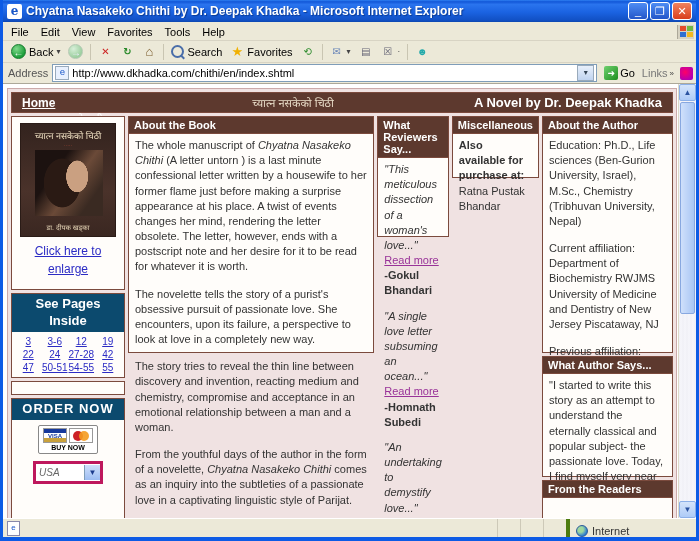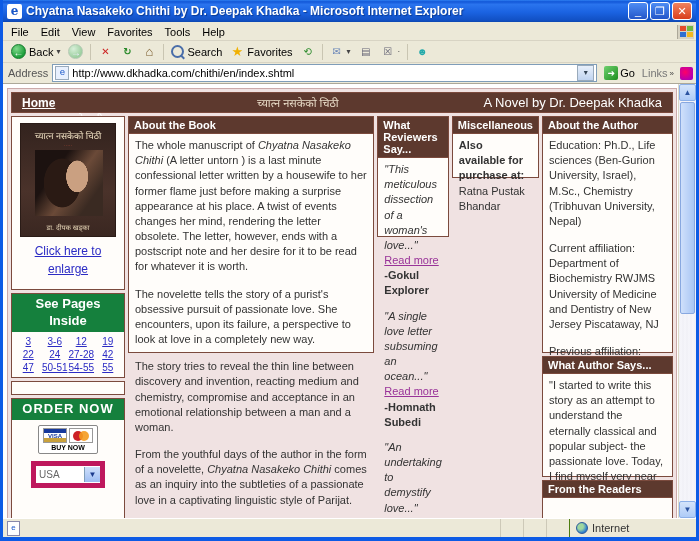--- a/index.html
+++ b/index.html
@@ -43,21 +43,21 @@
   
   .viewport{flex:1;display:flex;background:#fff;overflow:hidden;position:relative;}
   .pagearea{flex:1;overflow:hidden;padding:4px 1px 0 4px;}
   .content{background:#f0e2e2;border:1px solid #caa;padding:3px;box-sizing:border-box;min-height:435px;}
   
   .pagehead{background:#5d392e;border:1px solid #7b4a3d;color:#fff;height:21px;display:flex;align-items:center;padding:0 10px;margin-bottom:3px;box-sizing:border-box;}
   .pagehead a{color:#fff;}
   .ph-home{font-weight:bold;font-size:12px;text-decoration:underline;}
   .ph-nep{font-size:11px;text-decoration:underline;margin-left:22px;margin-top:31px;}
   .ph-center{flex:1;text-align:center;font-size:11px;color:#e9dcc8;}
-  .ph-right{font-weight:normal;font-size:13px;}
+  .ph-right{font-weight:bold;font-size:13px;}
   
   .cols{display:flex;gap:3px;align-items:flex-start;}
   .col-left{width:114px;flex:0 0 auto;display:flex;flex-direction:column;gap:3px;}
   .col-mid{flex:1;display:flex;flex-direction:row;gap:3px;}
   .col-right{width:131px;flex:0 0 auto;display:flex;flex-direction:column;gap:3px;}
   .box{border:1px solid #7b4a3d;background:#fffdfa;box-sizing:border-box;}
   .sec-head{background:#5d392e;color:#fff;font-weight:bold;font-size:11px;padding:2px 5px;border-bottom:1px solid #7b4a3d;}
   .sec-body{padding:4px 6px;font-size:11px;color:#333;line-height:1.38;}
   .sec-body p{margin:0 0 12px 0;}
   .sec-body p:last-child{margin-bottom:0;}
@@ -70,47 +70,47 @@
   .coverbox{padding:6px 7px;text-align:center;}
   .cover{width:96px;height:114px;margin:0 auto;background:linear-gradient(180deg,#33231e,#4a322a 60%,#3a2721);position:relative;border:1px solid #2a1b16;box-sizing:border-box;}
   .cover .ctitle{color:#f2e3c4;font-size:9px;padding-top:5px;}
   .cover .csub{color:#c04c3a;font-size:5px;}
   .cover .face{position:absolute;left:14px;top:26px;width:68px;height:66px;background:
     radial-gradient(ellipse 18px 26px at 62% 40%,#caa081 60%,transparent 62%),
     radial-gradient(ellipse 30px 40px at 40% 50%,#2a1a14 60%,transparent 62%),
     linear-gradient(125deg,#1c1210 30%,#6b4a38 55%,#3a2a22 80%);}
   .cover .cauthor{position:absolute;bottom:4px;width:100%;text-align:center;color:#e8d7b8;font-size:7px;}
   .enlarge{padding:5px 2px;text-align:center;font-size:12px;line-height:1.5;}
-  .subhead{background:#15803d;color:#fff;font-weight:bold;font-size:13px;text-align:center;padding:2px 0;line-height:1.3;}
+  .subhead{background:#0c4a6e;color:#fff;font-weight:bold;font-size:13px;text-align:center;padding:2px 0;line-height:1.3;}
   .pagesgrid{padding:4px 3px;display:grid;grid-template-columns:repeat(4,1fr);row-gap:2px;text-align:center;font-size:10px;}
   .emptycell{height:14px;}
   .ordertitle{letter-spacing:1px;font-size:13px;}
   .buywrap{padding:5px 0;text-align:center;}
   .buybtn{display:inline-block;background:#fff;border:1px solid #888;border-radius:2px;padding:2px 4px;}
   .cards{display:flex;gap:2px;justify-content:center;}
   .visa{width:24px;height:15px;background:linear-gradient(180deg,#16399b 33%,#fff 33%,#fff 66%,#c9a13b 66%);color:#16399b;font-size:6px;font-weight:bold;line-height:15px;text-align:center;border:1px solid #999;box-sizing:border-box;}
   .mc{width:24px;height:15px;background:#fff;border:1px solid #999;position:relative;box-sizing:border-box;}
   .mc:before{content:"";position:absolute;width:10px;height:10px;border-radius:50%;background:#cc2127;left:3px;top:2px;}
   .mc:after{content:"";position:absolute;width:10px;height:10px;border-radius:50%;background:#f49b20;right:3px;top:2px;opacity:.9;}
   .buylbl{font-size:7px;font-weight:bold;margin-top:1px;}
   .selwrap{padding:2px 0 4px 0;text-align:center;}
-  .xpselect{display:inline-flex;width:64px;height:17px;border:5px solid #be185d;background:#fff;align-items:center;font-size:10px;color:#666;}
+  .xpselect{display:inline-flex;width:64px;height:17px;border:3px solid #be185d;background:#fff;align-items:center;font-size:10px;color:#666;font-style:italic;}
   .xpselect .val{flex:1;text-align:left;padding-left:3px;}
   .xpselect .arrow{width:15px;height:15px;background:linear-gradient(180deg,#cfe0fb,#9dbdf3);border-left:1px solid #7f9db9;color:#1a3a8c;font-size:8px;line-height:15px;text-align:center;}
   .pricetext{font-weight:bold;font-size:12px;text-align:center;color:#111;line-height:1.35;padding:2px 2px 4px 2px;margin-top:39px;}
   
   .scrollbar{width:17px;flex:0 0 auto;background:repeating-linear-gradient(90deg,#f0f0f6,#f6f6fb 2px,#f0f0f6 4px);display:flex;flex-direction:column;border-left:1px solid #dcd9c8;}
   .sbtn{height:17px;background:linear-gradient(180deg,#d4e4fb,#aecbf7);border:1px solid #8cb0e8;box-sizing:border-box;color:#2a52a0;font-size:8px;text-align:center;line-height:16px;border-radius:2px;}
   .sthumb{height:210px;margin:1px;background:linear-gradient(90deg,#cfe0fb,#a9c6f4);border:1px solid #88a8e0;border-radius:2px;}
   .strack{flex:1;}
   
   .statusbar{height:18px;background:#ece9d8;border-top:1px solid #fff;box-shadow:0 -1px 0 #aca899;display:flex;align-items:center;font-size:11px;color:#333;flex:0 0 auto;}
   .sb-left{flex:1;display:flex;align-items:center;padding:0 4px;gap:4px;height:100%;}
   .sb-cell{width:22px;height:100%;border-left:1px solid #cdc9b8;}
-  .sb-net{width:120px;height:100%;border-left:1px solid #4d7c0f;display:flex;align-items:center;gap:4px;padding-left:6px;}
+  .sb-net{width:120px;height:100%;border-left:4px solid #4d7c0f;display:flex;align-items:flex-end;gap:4px;padding-left:6px;}
   .globe{width:12px;height:12px;border-radius:50%;background:radial-gradient(circle at 35% 35%,#9fd79f 30%,#2f7fd0 70%);border:1px solid #2a5a9a;box-sizing:border-box;}
   .pageicon{width:11px;height:13px;background:#fff;border:1px solid #88a;color:#1a57c8;font-size:8px;line-height:12px;text-align:center;}
 </style>
 </head>
 <body>
 
 <div class="win">
 
   <div class="titlebar">
     <div class="appicon">e</div>
@@ -284,21 +284,21 @@
                 <p>The story tries to reveal the thin line between discovery and invention, reacting medium and chemistry, compromise and acceptance in an emotional relationship between a man and a woman.</p>
                 <p><span>From the youthful days of the author in the form of a novelette, </span><i>Chyatna Nasakeko Chithi</i><span> comes as an inquiry into the subtleties of a passionate love in a captivating linguistic style of Parijat.</span></p>
               </div>
             </div>
             <div class="box" style="height:121px;">
               <div class="sec-head">What Reviewers Say...</div>
               <div class="sec-body">
                 <div class="rev">
                   <span class="quote">"This meticulous dissection of a woman's love..."</span>
                   <a class="purple" href="#">Read more</a><br>
-                  <span class="name">-Gokul Explorer</span>
+                  <span class="name">-Gokul Bhandari</span>
                 </div>
                 <div class="rev">
                   <span class="quote">"A single love letter subsuming an ocean..."</span>
                   <a class="purple" href="#">Read more</a><br>
                   <span class="name">-Homnath Subedi</span>
                 </div>
                 <div class="rev">
                   <span class="quote">"An undertaking to demystify love..."</span>
                   <a class="purple" href="#">Read more</a><br>
                   <span class="name">-Homraj Acharya</span>

